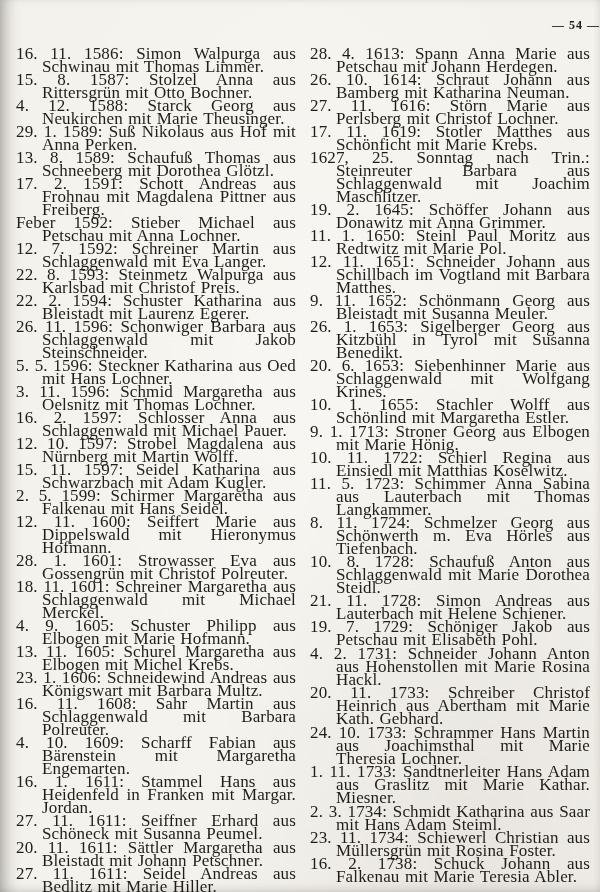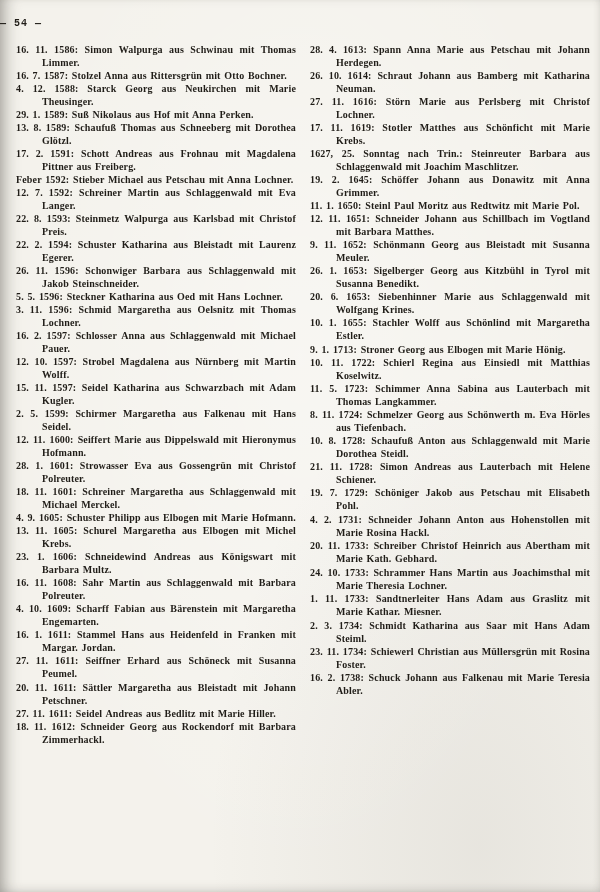--- a/index.html
+++ b/index.html
@@ -20,60 +20,59 @@
       radial-gradient(ellipse at 80% 95%, rgba(120,115,105,0.10), transparent 40%),
       radial-gradient(ellipse at 50% 40%, rgba(255,255,255,0.35), transparent 70%);
     box-shadow:
       inset 14px 0 16px -10px rgba(70,68,62,0.45),
       inset -4px 0 10px -6px rgba(70,68,62,0.20),
       inset 0 -6px 14px -8px rgba(70,68,62,0.25);
     color:var(--ink);
     box-sizing:border-box;
   }
   .page-header{
-    text-align:left;
+    text-align:right;
     padding-top:18px;
-    font-size:10px;
+    font-size:12px;
     font-weight:bold;
     letter-spacing:1px;
-    font-family:Liberation Mono, monospace;
   }
   .columns{
     display:flex;
     gap:14px;
     padding:14px 10px 0 16px;
   }
   .column{
     flex:1 1 0;
     min-width:0;
   }
   .entry{
     margin:0;
-    font-size:10px;
+    font-size:17px;
     line-height:13px;
-    font-weight:bold;
+    font-weight:normal;
     text-align:justify;
     letter-spacing:0.15px;
     padding-left:26px;
     text-indent:-26px;
     word-spacing:1px;
   }
   .entry.gap{margin-top:1px;}
   .entry .date{white-space:normal;}
 </style>
 </head>
 <body>
 
 <div class="page">
   <div class="page-header">— 54 —</div>
   <div class="columns">
     <div class="column">
   <p class="entry"><span class="date">16. 11. 1586:</span> <span class="text">Simon Walpurga aus Schwinau mit Thomas Limmer.</span></p>
 
-  <p class="entry"><span class="date">16. 7. 1587:</span> <span class="text">Stolzel Anna aus Rittersgrün mit Otto Bochner.</span></p>
+  <p class="entry"><span class="date">15. 8. 1587:</span> <span class="text">Stolzel Anna aus Rittersgrün mit Otto Bochner.</span></p>
 
   <p class="entry"><span class="date">4. 12. 1588:</span> <span class="text">Starck Georg aus Neukirchen mit Marie Theusinger.</span></p>
 
   <p class="entry"><span class="date">29. 1. 1589:</span> <span class="text">Suß Nikolaus aus Hof mit Anna Perken.</span></p>
 
   <p class="entry"><span class="date">13. 8. 1589:</span> <span class="text">Schaufuß Thomas aus Schneeberg mit Dorothea Glötzl.</span></p>
 
   <p class="entry"><span class="date">17. 2. 1591:</span> <span class="text">Schott Andreas aus Frohnau mit Magdalena Pittner aus Freiberg.</span></p>
 
   <p class="entry"><span class="date">Feber 1592:</span> <span class="text">Stieber Michael aus Petschau mit Anna Lochner.</span></p>

